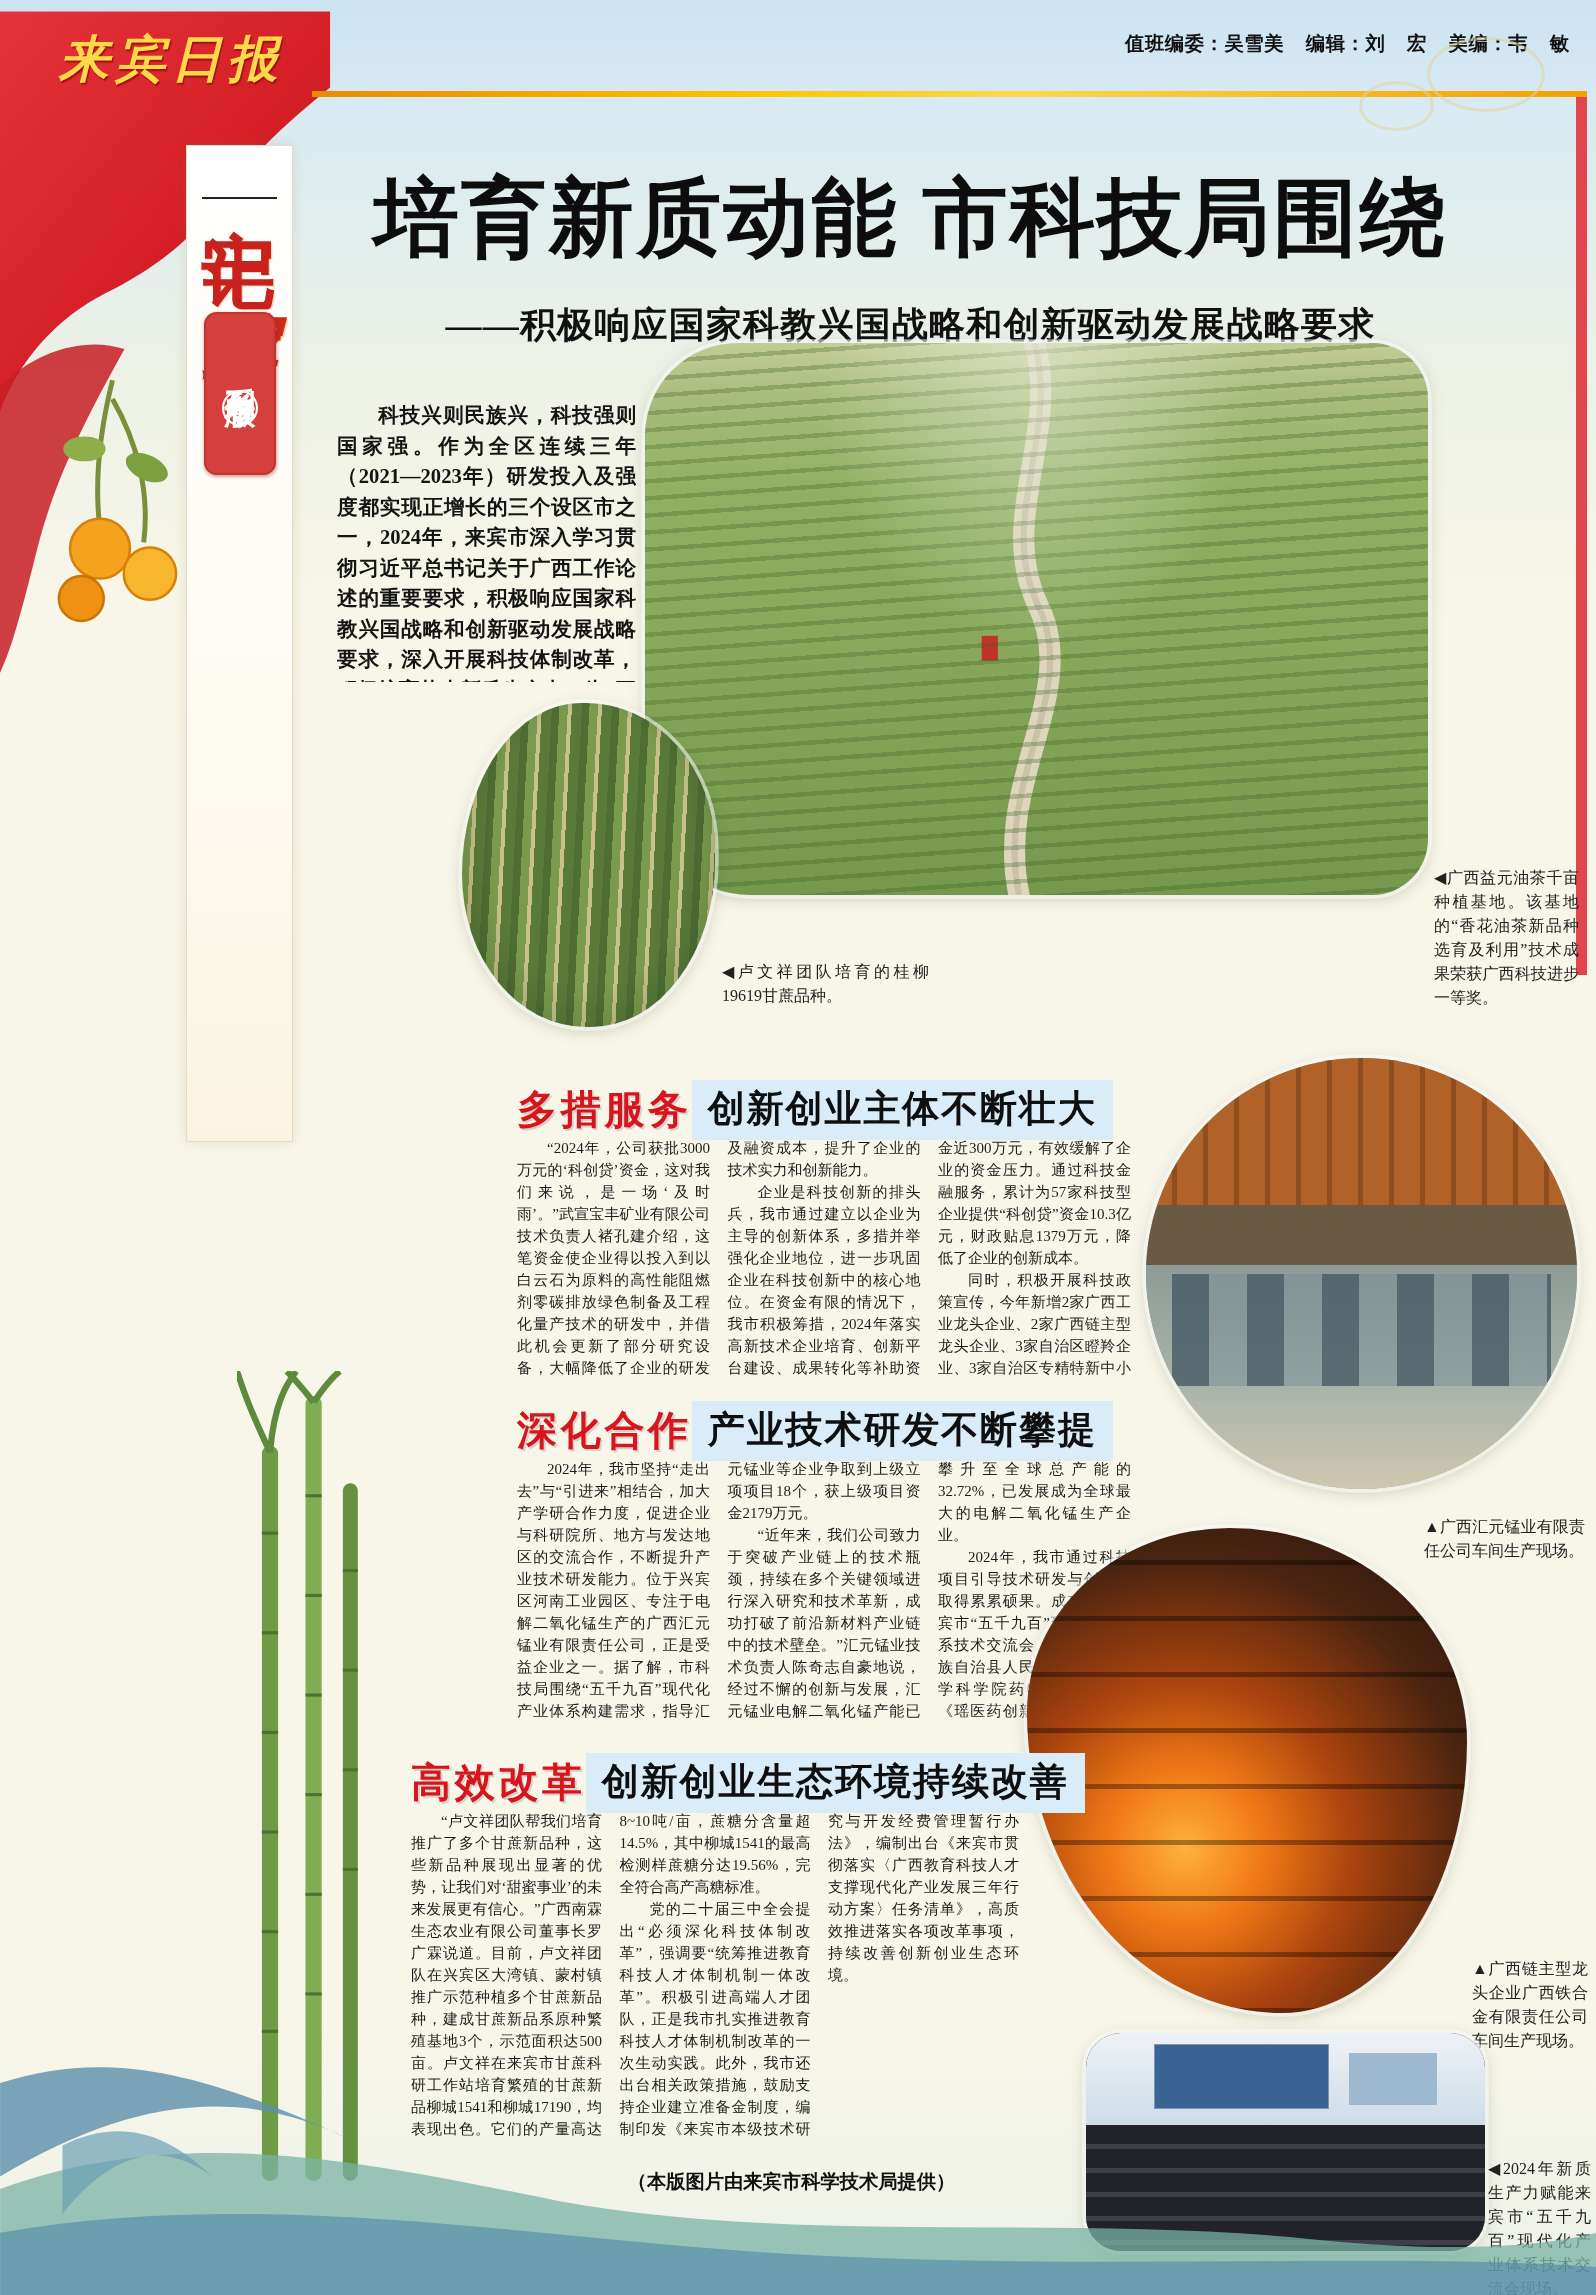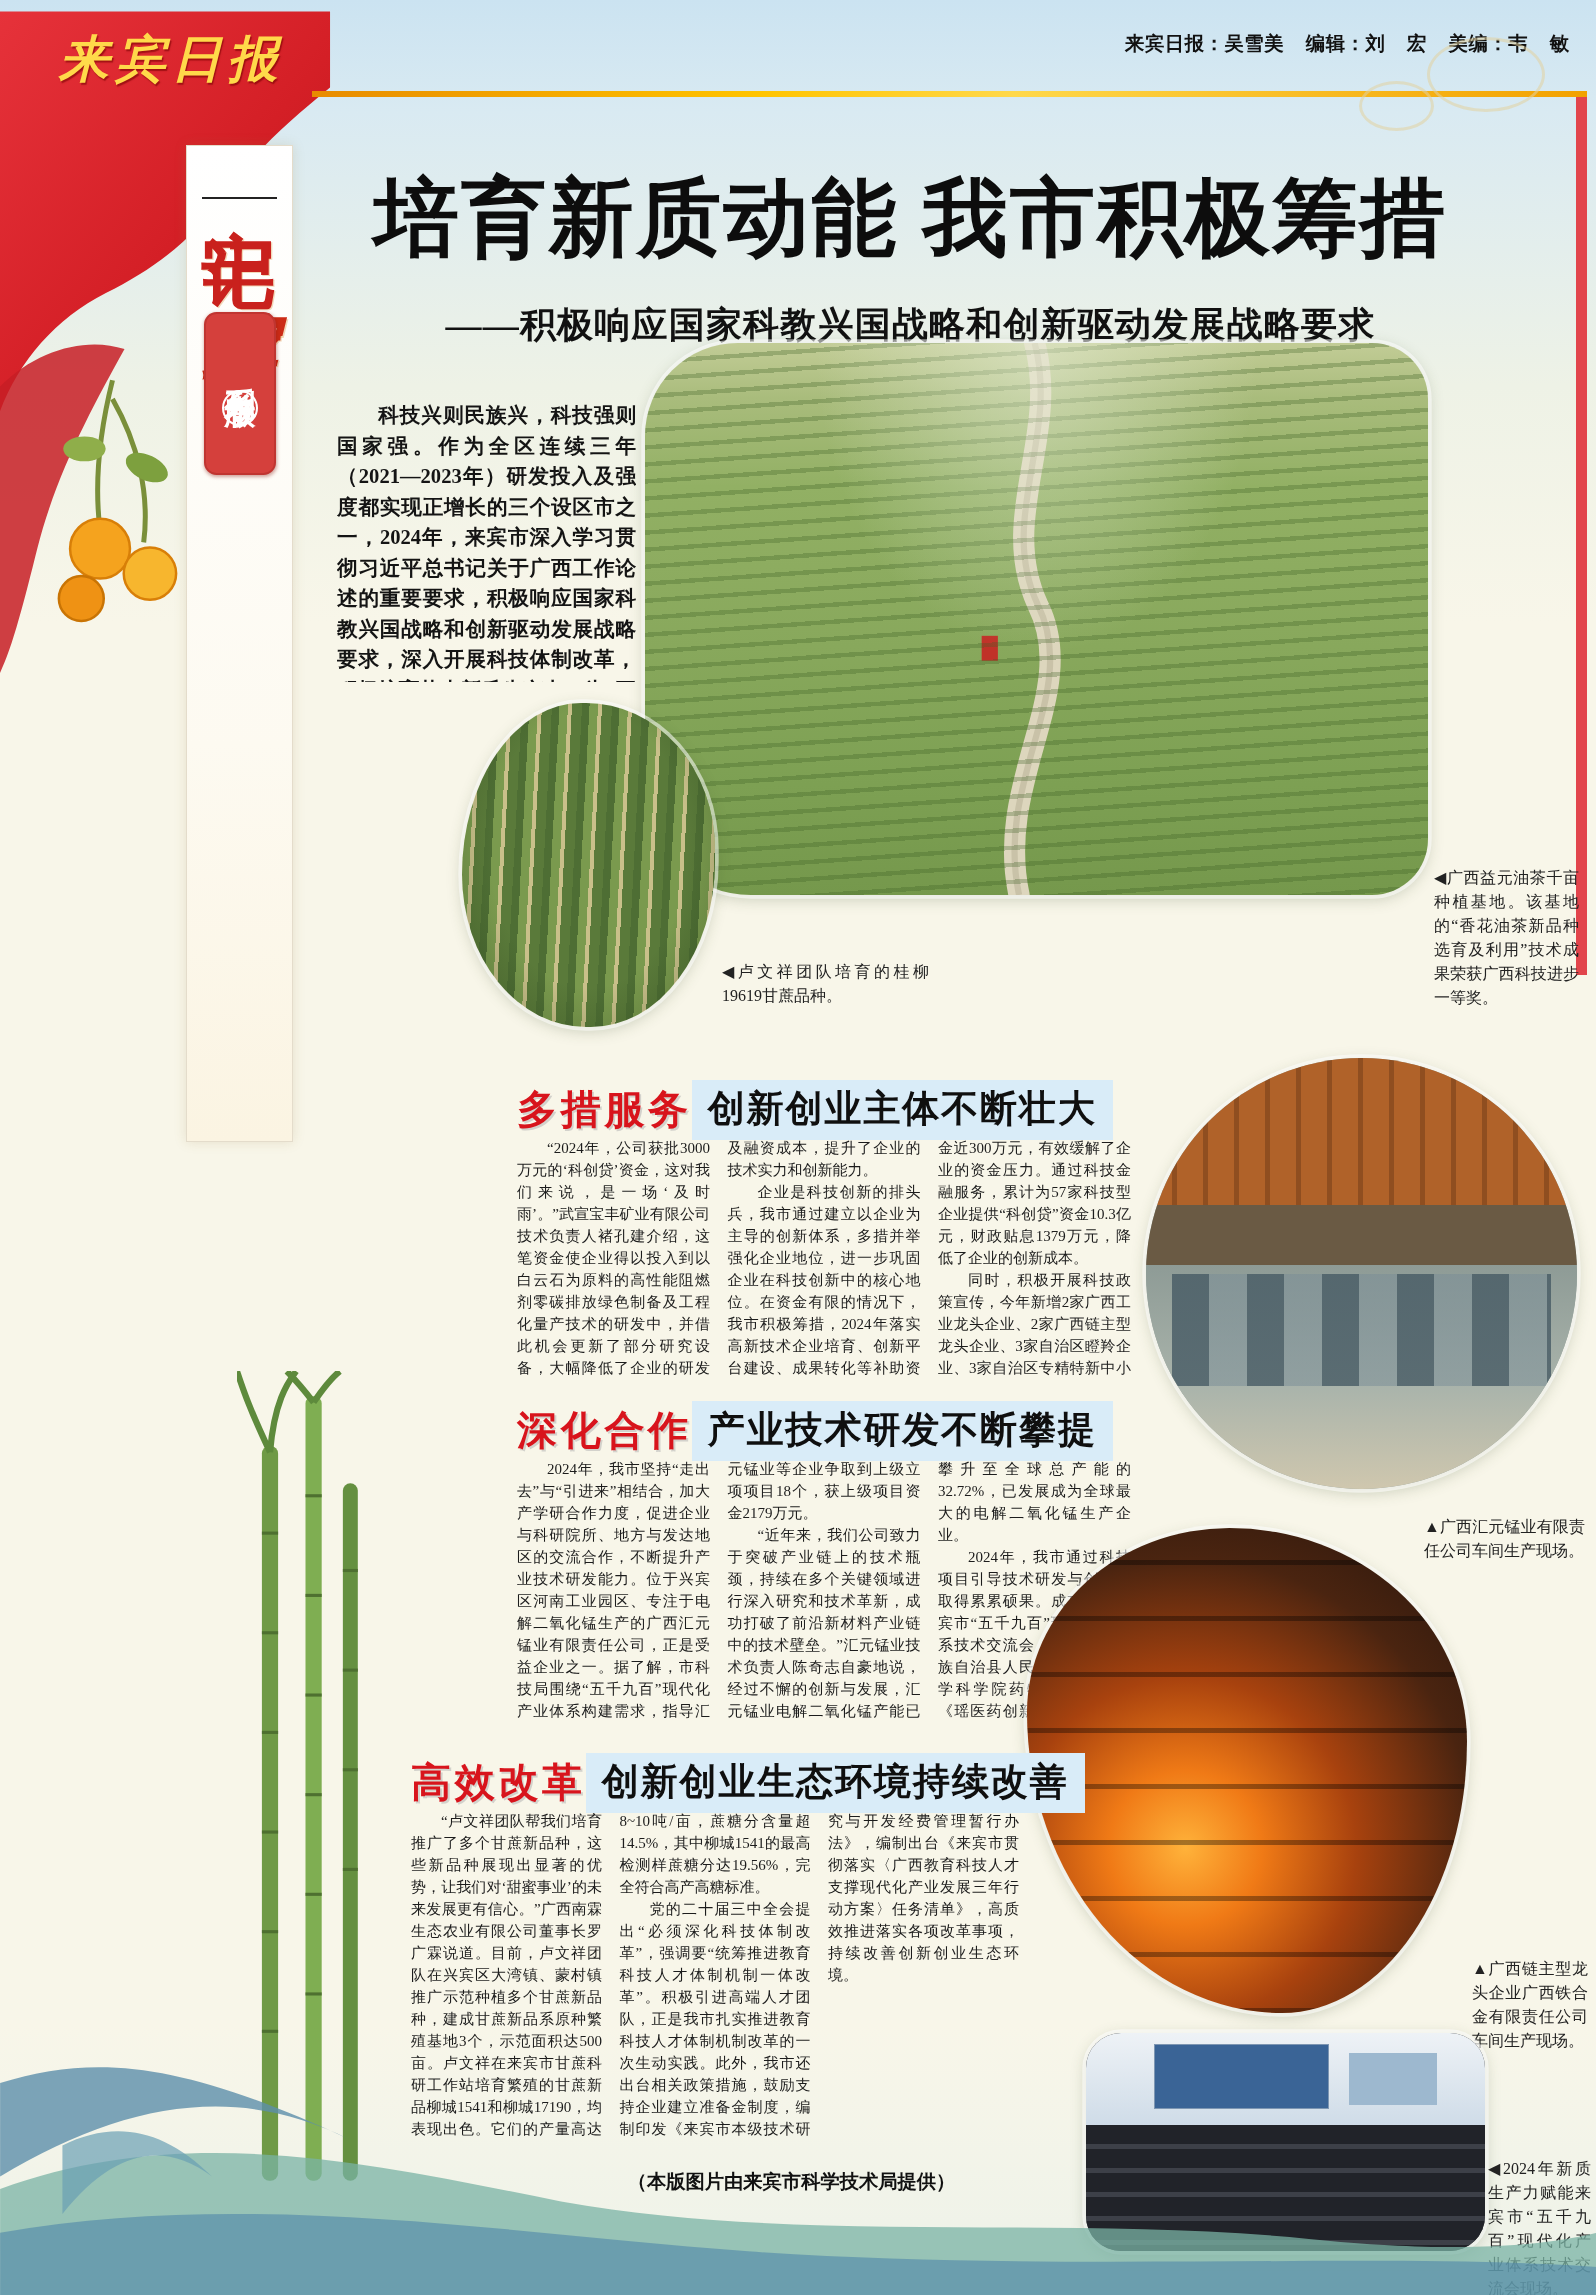--- a/index.html
+++ b/index.html
@@ -127,40 +127,40 @@
           <stop offset=".55" stop-color="#d41f26"></stop>
           <stop offset="1" stop-color="#b8141c"></stop>
       </linearGradient>
     </defs>
     <path fill="url(#rg)" d="M55,18 H530 V140 C470,190 420,230 370,300 C310,385 250,430 170,470 C90,510 30,580 0,660 L0,18 Z"></path>
     <path fill="#c71d24" opacity=".85" d="M0,620 C60,560 140,540 200,560 C150,650 90,760 60,880 C40,960 20,1040 0,1080 Z"></path>
   </svg>
 
   <div class="masthead-title">来宾日报</div>
   <div class="hdr-block">
-    <div class="hdr-editors">来宾日报：吴雪美    编辑：刘    宏    美编：韦    敏</div>
+    <div class="hdr-editors">值班编委：吴雪美    编辑：刘    宏    美编：韦    敏</div>
   </div>
   <div class="rule-orange"></div>
   <div class="bar-red-right"></div>
 
   <div class="banner">
     <div class="v-txt banner-g1">牢记</div>
     <div class="banner-div"></div>
     <div class="v-txt banner-g2">领袖嘱托</div>
     <div class="banner-gap"></div>
     <div class="v-txt banner-g3">续写</div>
     <div class="v-txt banner-g4">甜美来宾</div>
     <div class="seal">
       <div class="seal-txt">系列专版</div>
       <div class="seal-num">40</div>
     </div>
   </div>
 
   <div class="headline">
-    <h1>培育新质动能  我市积极筹措</h1>
+    <h1>培育新质动能  市科技局围绕</h1>
     <h2>——积极响应国家科教兴国战略和创新驱动发展战略要求</h2>
     <div class="byline">□ 本报记者 邓齐河  通讯员 王兰兴</div>
   </div>
 
   <div class="intro">科技兴则民族兴，科技强则国家强。作为全区连续三年（2021—2023年）研发投入及强度都实现正增长的三个设区市之一，2024年，来宾市深入学习贯彻习近平总书记关于广西工作论述的重要要求，积极响应国家科教兴国战略和创新驱动发展战略要求，深入开展科技体制改革，积极培育壮大新质生产力，为“五千九百”现代化产业体系注入强劲的创新动能。</div>
 
   <div class="photo photo-aerial">
     <div class="aerial-rows"></div>
     <div class="aerial-haze"></div>
     <svg width="783" height="552" viewBox="0 0 1256 886">

